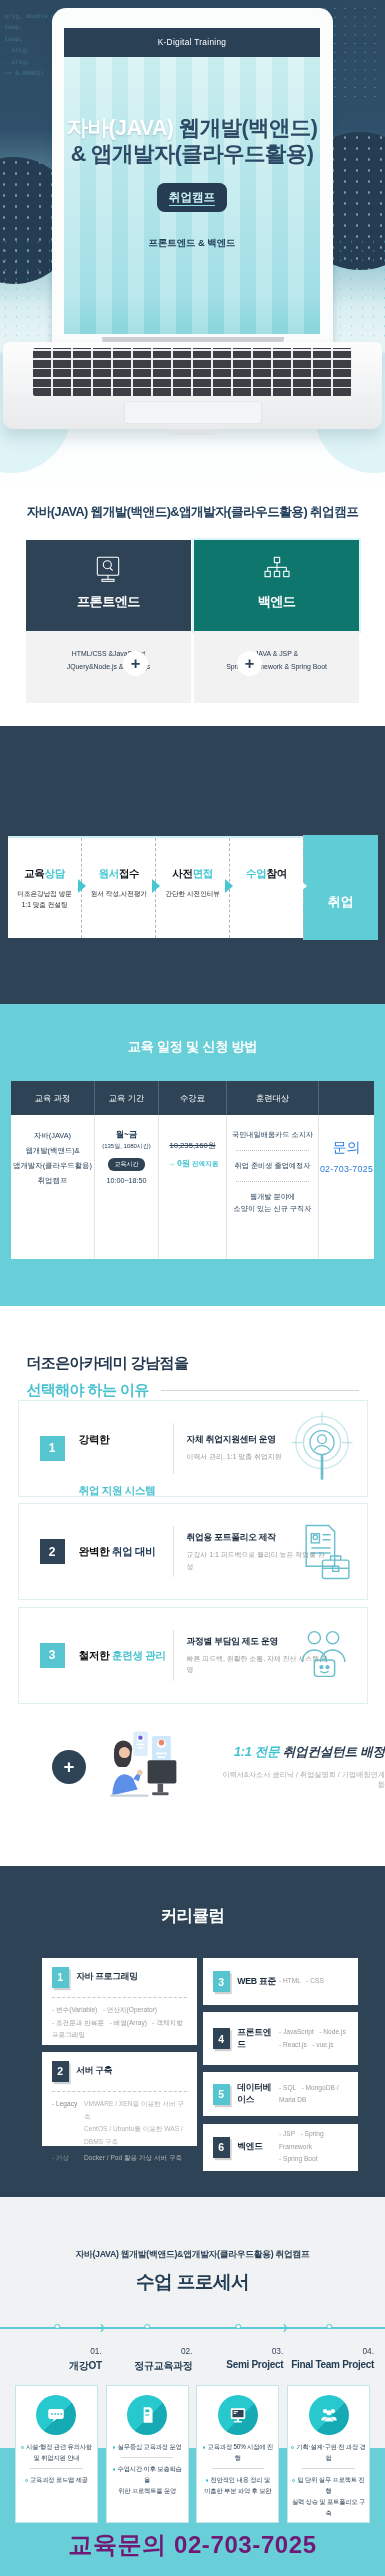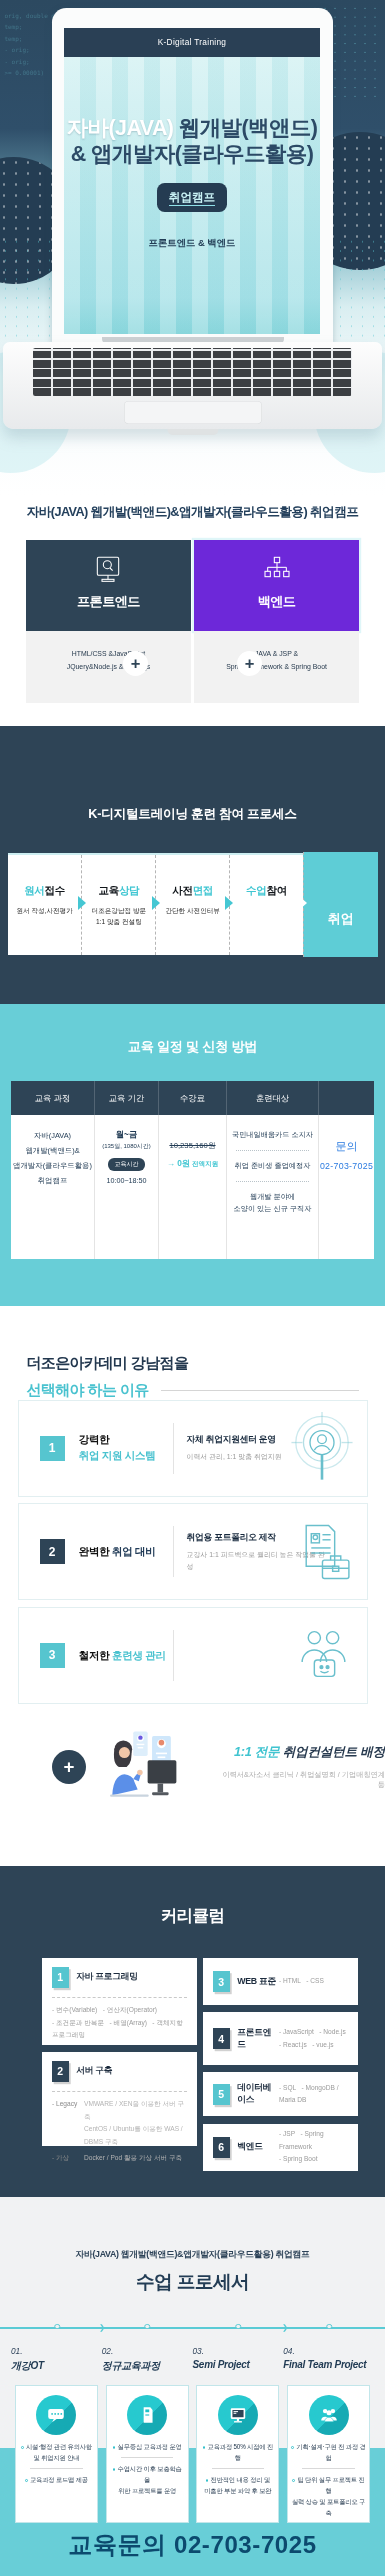--- a/index.html
+++ b/index.html
@@ -56,21 +56,21 @@
   
   .headline-band { width:385px; height:43px; background:#fff; text-align:center; padding-top:8.8px; }
   .headline-band div { color:#24405c; font-weight:bold; font-size:12.7px; letter-spacing:-0.6px; }
 
   
   .features { position:relative; width:385px; height:188px; background:#fff; padding:2.2px 26.4px 0; }
   .feat-grid { display:flex; gap:3.9px; }
   .feat-card { flex:1; }
   .feat-top { height:91px; display:flex; flex-direction:column; align-items:center; }
   .feat-top.navy { background:#2e4456; }
-  .feat-top.cyan { background:#6d28d9; box-shadow:0 0 0 2.2px #dff6f8;text-align:center; }
+  .feat-top.cyan { background:#0f766e; box-shadow:0 0 0 2.2px #dff6f8;text-align:center; }
   .feat-icon { margin-top:14.3px; color:#fff; }
   .feat-title { margin-top:6.6px; color:#fff; font-weight:bold; font-size:13.2px; letter-spacing:-0.6px; }
   .feat-bottom { height:72px; background:#f2f2f2; text-align:center; padding-top:15.4px; }
   .feat-bottom div { color:#1f3347; font-size:6.9px; line-height:2.0; }
   .plus-bubble { position:absolute; top:113px; width:25px; height:25px; background:#fff; border-radius:50%;
     display:flex; align-items:center; justify-content:center; color:#2e4456; font-size:16.5px; font-weight:bold; }
   .plus-1 { left:123px; } .plus-2 { left:237px; }
 
   
   .process { position:relative; width:385px; height:278px; background:#2e4456; padding-top:80px; }
@@ -105,40 +105,40 @@
   .days { color:#223c55; font-weight:bold; font-size:8.3px; }
   .detail { color:#223c55; font-size:6px; margin-top:2.2px; }
   .time-badge { display:inline-block; margin-top:6.6px; background:#2e4456; color:#fff; font-size:6px;
     padding:2.2px 6.6px; border-radius:6px; }
   .time { color:#223c55; font-size:7.2px; margin-top:4.4px; }
   .price-orig { color:#223c55; font-size:7.7px; text-decoration:line-through; margin-top:12px; }
   .price-deal { margin-top:6.6px; color:#45c7d3; font-size:8.3px; font-weight:bold; }
   .price-deal .sup { font-size:6.6px; }
   .target { color:#223c55; font-size:7.2px; line-height:1.7; }
   .dotted-sep { width:80%; margin:8.8px auto; border-top:0.6px dotted #b9c3c9; }
-  .contact-label { color:#2b7be0; font-size:11px; margin-top:10px; }
+  .contact-label { color:#2b7be0; font-size:14px; margin-top:10px; }
   .contact-phone { color:#2b7be0; font-size:8.8px; margin-top:6.6px; letter-spacing:0.3px; }
 
   
   .reasons { width:385px; height:560px; background:#fff; padding-top:48px; }
   .reasons-head { padding:0 26.4px; }
   .rt1 { color:#22374e; font-weight:bold; font-size:15px; letter-spacing:-0.6px; }
   .rt2-row { display:flex; align-items:center; margin-top:7.7px; }
   .rt2 { color:#49c2cf; font-weight:bold; font-size:15px; letter-spacing:-0.6px; }
   .rt-line { flex:1; height:0.6px; background:#d5d5d5; margin-left:12px; }
   .rcard { position:relative; width:350px; margin:0 auto 6.6px; height:97px; border:0.6px solid #e2eff1;
     display:flex; align-items:center; background:#fff; overflow:hidden; }
   .rcard:first-of-type { margin-top:39px; }
   .rnum { width:25px; height:25px; margin-left:21px; display:flex; align-items:center; justify-content:center;
     color:#fff; font-weight:bold; font-size:12px; flex:none; }
   .rnum.cyan { background:#56c5cf; } .rnum.navy { background:#2e4456; }
   .rtitle { width:94px; margin-left:14.3px; font-weight:bold; font-size:10.5px; letter-spacing:-0.3px; line-height:1.5; flex:none; }
   .rtitle .t1 { color:#111; }
   .rtitle .t2.cyan { color:#49c2cf; } .rtitle .t2.navy { color:#223c58;text-align:right; }
-  .rtitle.stacked .t1, .rtitle.stacked .t2 { display:block; }
+  .rtitle.stacked .t1, .rtitle.stacked .t2 { display:block;margin-top:35px; }
   .rdiv { width:0.6px; height:51px; background:#e3e3e3; margin:0 13.2px 0 0; flex:none; }
   .rtext { width:143px; }
   .rh { color:#16283c; font-weight:bold; font-size:8.8px; letter-spacing:-0.3px; }
   .rd { color:#9a9a9a; font-size:6.9px; margin-top:5.5px; line-height:1.6; }
   .ricon { position:absolute; right:12px; top:50%; transform:translateY(-50%); color:#4fb4c4; opacity:.85; }
 
   .consult { display:flex; align-items:center; margin-top:22px; padding-left:52px; }
   .consult-plus { width:34px; height:34px; border-radius:50%; background:#2e4456; color:#fff; font-size:18.7px;
     font-weight:bold; display:flex; align-items:center; justify-content:center; flex:none; }
   .consult-art { margin-left:13.2px; flex:none; }
@@ -173,35 +173,35 @@
   
   .classprocess { position:relative; width:385px; height:251px; background:#f1f2f3; padding-top:52px; }
   .cp-sub { text-align:center; color:#2c4257; font-weight:bold; font-size:8.8px; letter-spacing:-0.3px; }
   .cp-title { text-align:center; color:#233d55; font-weight:bold; font-size:18.7px; letter-spacing:-0.6px; margin-top:7.7px; }
   .timeline { position:relative; height:8.8px; margin-top:29px; }
   .tl-line { position:absolute; left:0; right:0; top:3.3px; height:1.7px; background:#5acbd5; }
   .tl-dot { position:absolute; top:0; width:5.5px; height:5.5px; border:1.7px solid #5acbd5; background:#f1f2f3;
     border-radius:50%; transform:translateX(-50%); }
   .tl-arrow { position:absolute; top:-1.1px; color:#5acbd5; font-size:7.7px; font-weight:bold; }
   .cp-labels { display:flex; margin-top:13.2px; padding:0 11px; }
-  .cp-label { flex:1; text-align:left;font-style:italic; }
+  .cp-label { flex:1; text-align:right; }
   .cp-no { color:#31455c; font-size:8.3px; }
   .cp-name { color:#233d55; font-weight:bold; font-size:10px; letter-spacing:-0.3px; margin-top:3.3px; }
   .cp-cards { display:flex; gap:7.7px; padding:0 15px; margin-top:12px; }
   .cpcard { position:relative; z-index:2; flex:1; height:138px; background:#fff; border:0.6px solid #c2e6ea; }
   .cp-icon { width:40px; height:40px; margin:8.8px auto 6.6px; border-radius:50%;
     background:linear-gradient(135deg,#27c9cf 55%,#16aab4 55%); display:flex; align-items:center; justify-content:center; color:#fff; }
   .cp-line { text-align:center; color:#24394e; font-size:6.3px; line-height:1.75; padding:0 3.3px; letter-spacing:-0.2px; }
   .cp-bullet { display:inline-block; width:2.8px; height:2.8px; border:0.8px solid #35c1cc; border-radius:50%;
     margin-right:2.2px; vertical-align:0.6px; }
   .cp-div { width:65%; margin:5px auto; border-top:0.6px solid #d9d9d9; }
 
   
   .footer { width:385px; height:128px; background:#68ced7; text-align:center; padding-top:81px; }
-  .footer div { color:#0c4a6e; font-weight:bold; font-size:24px; letter-spacing:0.6px; }
+  .footer div { color:#701a75; font-weight:bold; font-size:24px; letter-spacing:0.6px; }
 
   svg { display:block; }
 </style>
 </head>
 <body>
 
 <div class="hero">
   <div class="code-left mono">
     <div>orig, double dir</div>
     <div>temp;</div>
@@ -295,33 +295,32 @@
         <div>JAVA &amp; JSP &amp;</div>
         <div>Spring Framework &amp; Spring Boot</div>
       </div>
     </div>
   </div>
   <div class="plus-bubble plus-1">+</div>
   <div class="plus-bubble plus-2">+</div>
 </div>
 
 <div class="process">
-  <div class="process-title">K-디지털트레이닝 훈련 참여 프로세스</div>
   <div class="process-panel">
-    <div class="pstep">
-      <div class="pstep-title"><span class="pc-cyan">원서</span><span class="pc-dark">접수</span></div>
-      <div class="pstep-sub">
-        <div>원서 작성,사전평가</div>
-      </div>
-    </div>
     <div class="pstep">
       <div class="pstep-title"><span class="pc-dark">교육</span><span class="pc-cyan">상담</span></div>
       <div class="pstep-sub">
         <div>더조은강남점 방문</div>
         <div>1:1 맞춤 컨설팅</div>
+      </div>
+    </div>
+    <div class="pstep">
+      <div class="pstep-title"><span class="pc-cyan">원서</span><span class="pc-dark">접수</span></div>
+      <div class="pstep-sub">
+        <div>원서 작성,사전평가</div>
       </div>
     </div>
     <div class="pstep">
       <div class="pstep-title"><span class="pc-dark">사전</span><span class="pc-cyan">면접</span></div>
       <div class="pstep-sub">
         <div>간단한 사전인터뷰</div>
       </div>
     </div>
     <div class="pstep">
       <div class="pstep-title"><span class="pc-cyan">수업</span><span class="pc-dark">참여</span></div>
@@ -441,20 +440,24 @@
       </svg>
     </span>
   </div>
 
   <div class="rcard">
     <div class="rnum cyan">3</div>
     <div class="rtitle">
       <span class="t1">철저한</span><span class="t2 cyan"> 훈련생 관리</span>
     </div>
     <div class="rdiv"></div>
+    <div class="rtext">
+      <div class="rh">과정별 부담임 제도 운영</div>
+      <div class="rd">빠른 피드백, 원활한 소통, 자체 전산 시스템 운영</div>
+    </div>
     <span class="ricon">
       <svg width="61" height="63" viewBox="0 0 60 62" fill="none" stroke="currentColor" stroke-width="1.4">
         <circle cx="20" cy="14" r="6"></circle>
           <circle cx="38" cy="14" r="6"></circle>
         <path d="M8 38 a12 12 0 0 1 24 0"></path>
           <path d="M26 38 a12 12 0 0 1 24 0"></path>
         <rect x="20" y="36" width="20" height="16" rx="3"></rect>
         <circle cx="27" cy="43" r="1.4" fill="currentColor"></circle>
           <circle cx="33" cy="43" r="1.4" fill="currentColor"></circle>
         <path d="M26 47 q4 3 8 0"></path>

